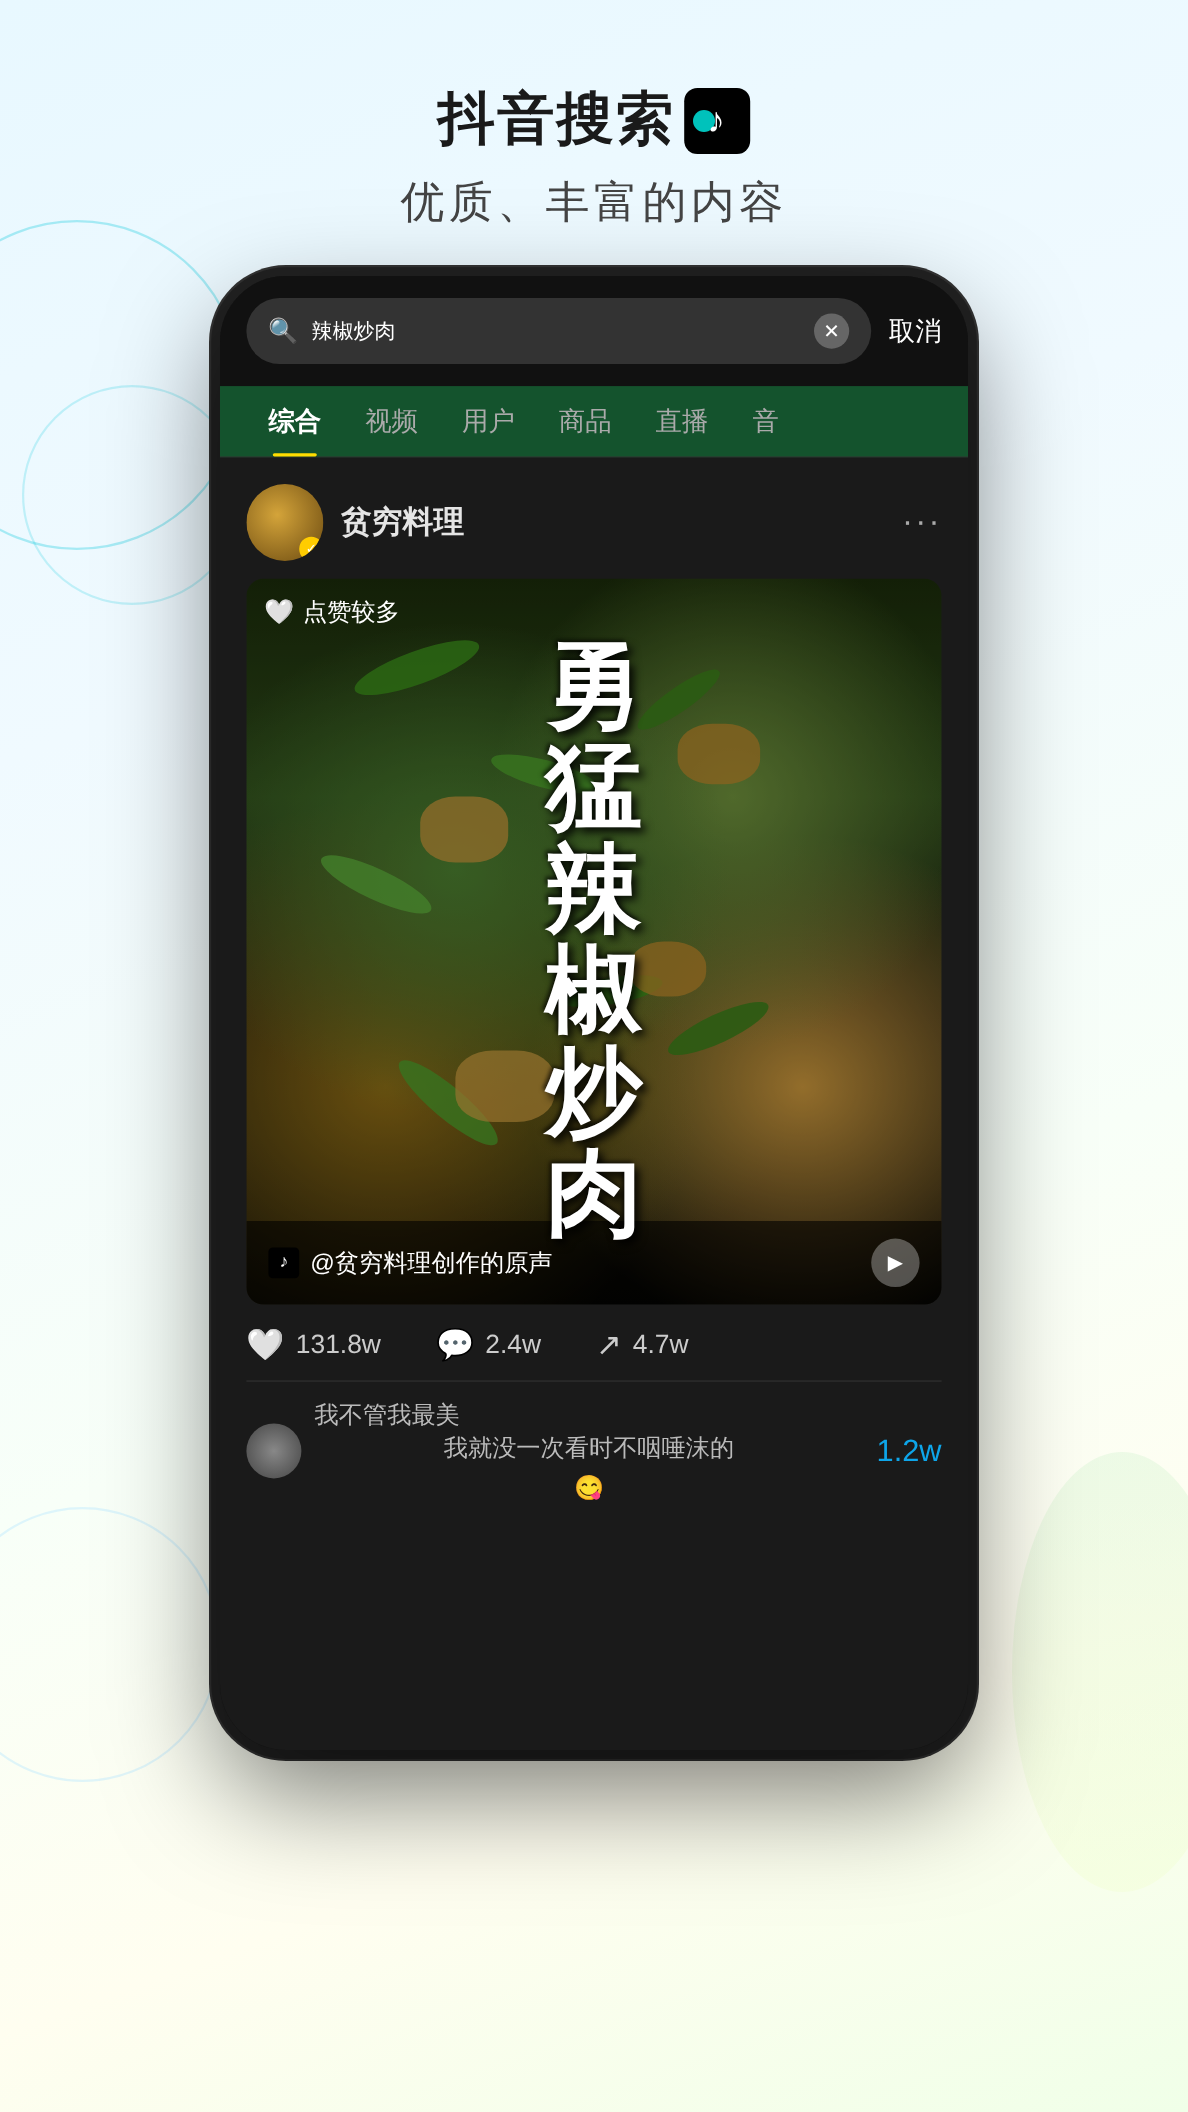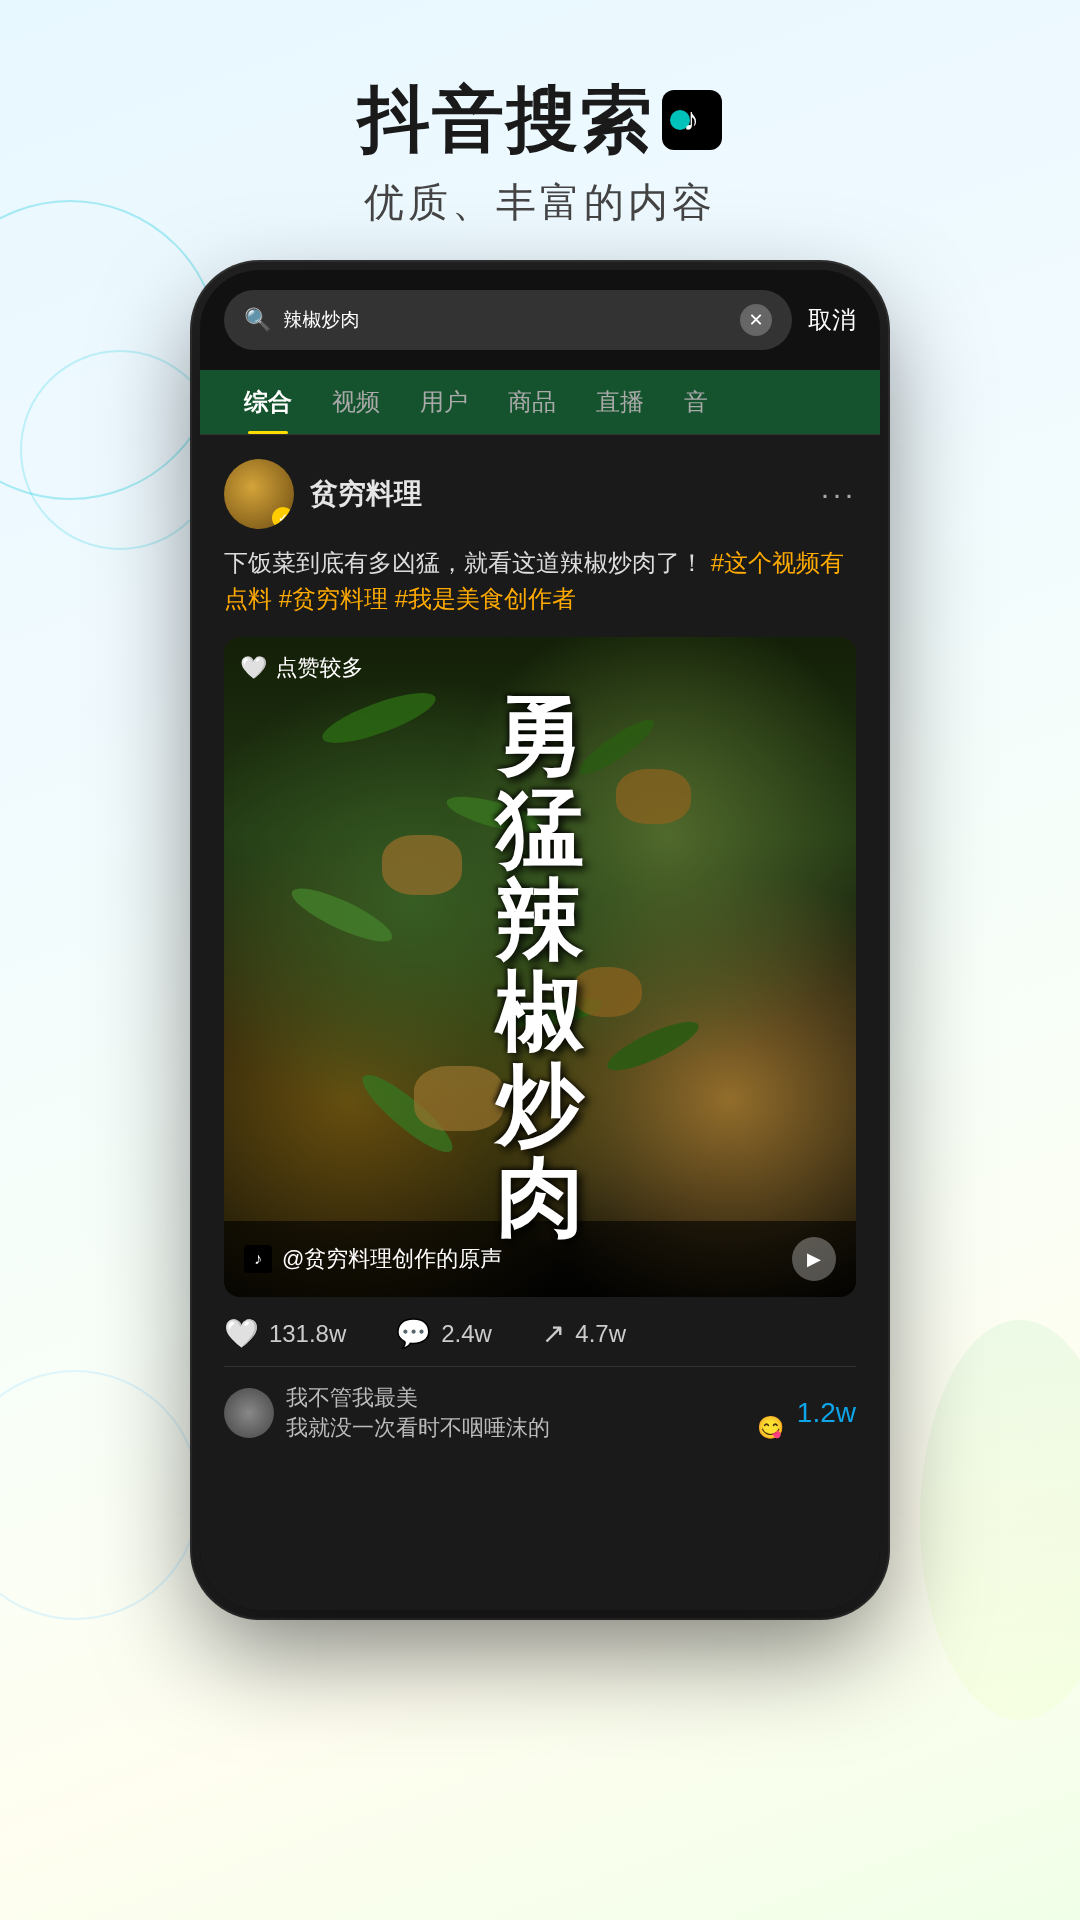--- a/index.html
+++ b/index.html
@@ -54,27 +54,27 @@
     
     .header {
       text-align: center;
       padding-top: 80px;
       padding-bottom: 40px;
       position: relative;
       z-index: 2;
     }
 
     .header-title {
-      font-size: 72px;
+      font-size: 52px;
       font-weight: 900;
       color: #1a1a1a;
       line-height: 1.1;
       letter-spacing: 2px;
       display: flex;
-      align-items: center;
+      align-items: flex-start;
       justify-content: center;
       gap: 8px;
     }
 
     .tiktok-icon {
       width: 60px;
       height: 60px;
       background: #000;
       border-radius: 12px;
       display: inline-flex;
@@ -421,20 +421,21 @@
     .comment-text {
       color: #bbb;
       font-size: 22px;
       flex: 1;
     }
 
     .comment-text-2 {
       display: flex;
       align-items: center;
       gap: 8px;
+      flex-direction: column;
     }
 
     .comment-count {
       color: #0ea5e9;
       font-size: 28px;
     }
   </style>
 </head>
 <body>
 
@@ -491,24 +492,20 @@
           <div class="author-info">
             <div class="avatar">
               <div class="avatar-img"></div>
               <div class="verified-badge">✓</div>
             </div>
             <span class="author-name">贫穷料理</span>
           </div>
           <span class="more-dots">···</span>
         </div>
 
-        <div class="caption">
-          <span>下饭菜到底有多凶猛，就看这道辣椒炒肉了！</span>
-          <span class="caption-highlight">#这个视频有点料 #贫穷料理 #我是美食创作者</span>
-        </div>
 
         <div class="video-container">
 
           <div class="food-bg"></div>
 
           <div style="position:absolute;top:10%;left:15%;width:120px;height:30px;background:#3a8a1a;border-radius:50%;transform:rotate(-20deg);opacity:0.85;"></div>
           <div style="position:absolute;top:25%;left:35%;width:100px;height:25px;background:#4a9a2a;border-radius:50%;transform:rotate(15deg);opacity:0.85;"></div>
           <div style="position:absolute;top:15%;left:55%;width:90px;height:22px;background:#3a7a1a;border-radius:50%;transform:rotate(-35deg);opacity:0.9;"></div>
           <div style="position:absolute;top:40%;left:10%;width:110px;height:28px;background:#5aaa3a;border-radius:50%;transform:rotate(25deg);opacity:0.8;"></div>
           <div style="position:absolute;top:55%;left:45%;width:95px;height:24px;background:#3a8a1a;border-radius:50%;transform:rotate(-10deg);opacity:0.85;"></div>

